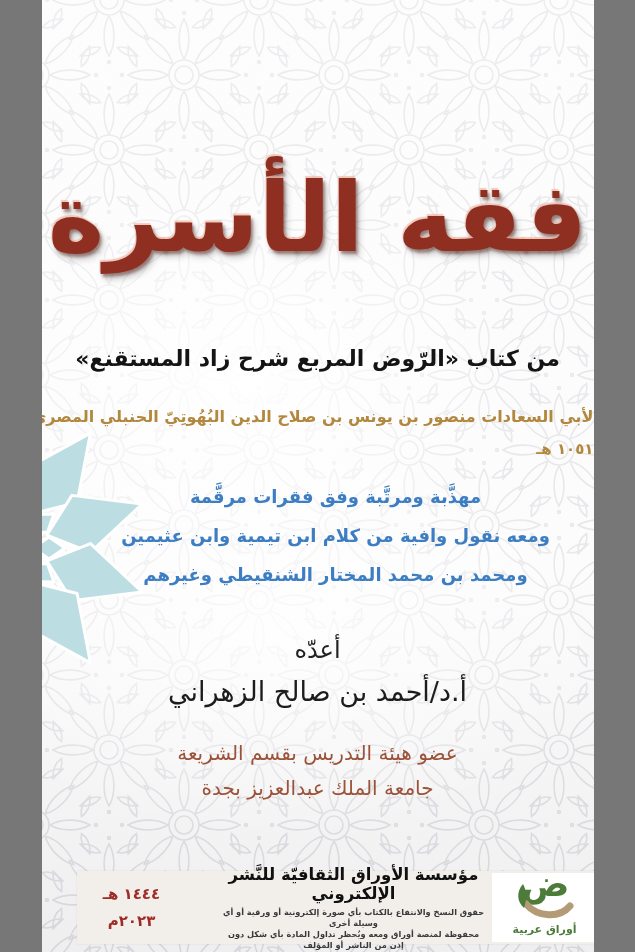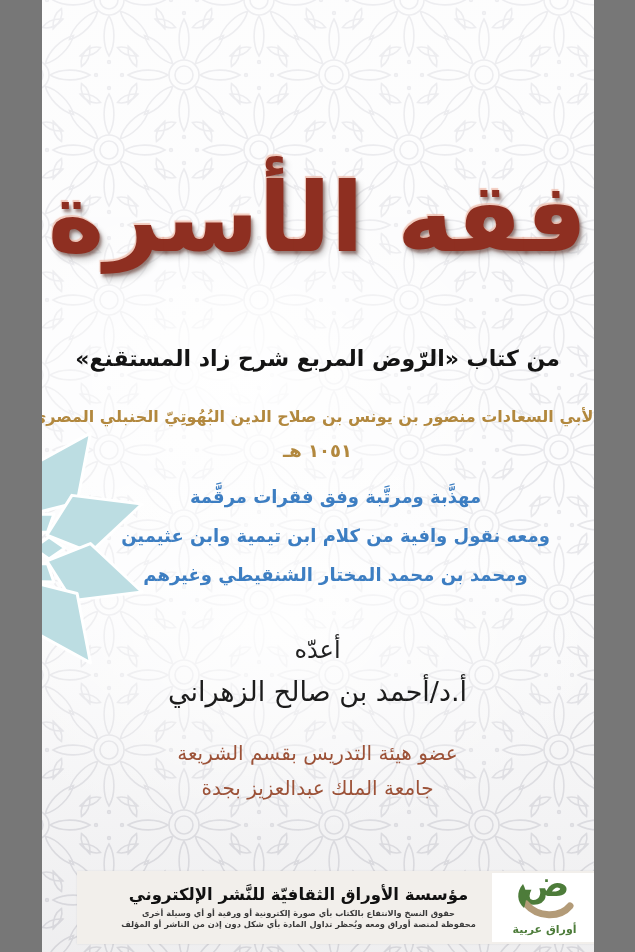--- a/index.html
+++ b/index.html
@@ -25,21 +25,21 @@
   .star-ornament{position:absolute; left:-185px; top:398px; z-index:2;}
   .txt{position:absolute; left:0; right:0; text-align:center; white-space:nowrap; z-index:3;}
   .book-title{
     top:146px; font-size:96px; font-weight:bold; line-height:1.5;
     color:var(--col-title);
     text-shadow:-1px -2px 1px rgba(235,175,155,.65), 2px 3px 3px rgba(75,22,10,.45), 4px 6px 6px rgba(0,0,0,.18);
     letter-spacing:1px;
   }
   .subtitle{top:346px; font-size:22px; font-weight:bold; color:#141414;}
   .author-line{top:407px; font-size:16px; font-weight:bold; color:var(--col-gold);}
-  .death-year{top:440px; font-size:18px; font-weight:bold; color:var(--col-gold);}
+  .death-year{top:440px; font-size:15px; font-weight:bold; color:var(--col-gold);text-align:right;}
   .features{top:477px; font-size:18px; font-weight:bold; color:var(--col-blue); line-height:39px;padding-left:36px;}
   .prepared-label{top:636px; font-size:24px; color:#222;}
   .preparer-name{top:676px; font-size:27px; color:#1c1c1c;}
   .preparer-titles{top:736px; font-size:20px; color:var(--col-brown); line-height:35px;}
   .banner{
     position:absolute; top:871px; left:35px; width:521px; height:73px;
     background:var(--col-banner); z-index:3;
     display:flex; align-items:center; box-shadow:0 0 2px rgba(0,0,0,.08);
   }
   .banner-dates{width:110px; text-align:center; color:var(--col-red); font-weight:bold; font-size:15px; line-height:27px;}
@@ -163,15 +163,19 @@
       </div>
       <div class="logo-text">أوراق عربية</div>
     </div>
     <div class="banner-pub">
       <div class="pub-name">مؤسسة الأوراق الثقافيّة للنَّشر الإلكتروني</div>
       <div class="pub-copy">
         <div>حقوق النسخ والانتفاع بالكتاب بأي صورة إلكترونية أو ورقية أو أي وسيلة أخرى</div>
         <div>محفوظة لمنصة أوراق ومعه ويُحظر تداول المادة بأي شكل دون إذن من الناشر أو المؤلف</div>
       </div>
     </div>
+    <div class="banner-dates">
+      <div>١٤٤٤ هـ</div>
+      <div>٢٠٢٣م</div>
+    </div>
   </div>
 
 </div>
 
 </body></html>

